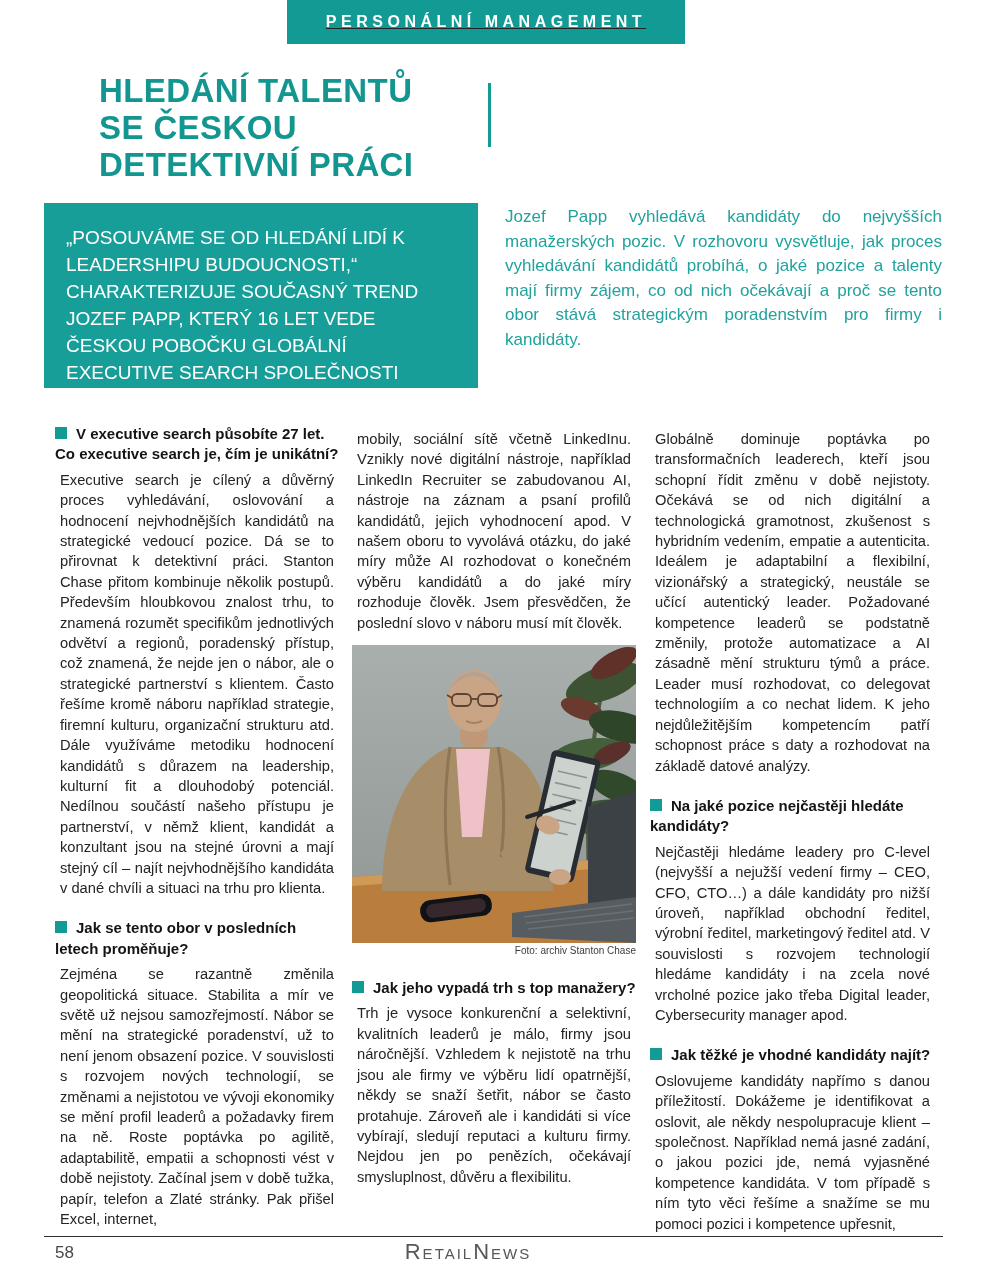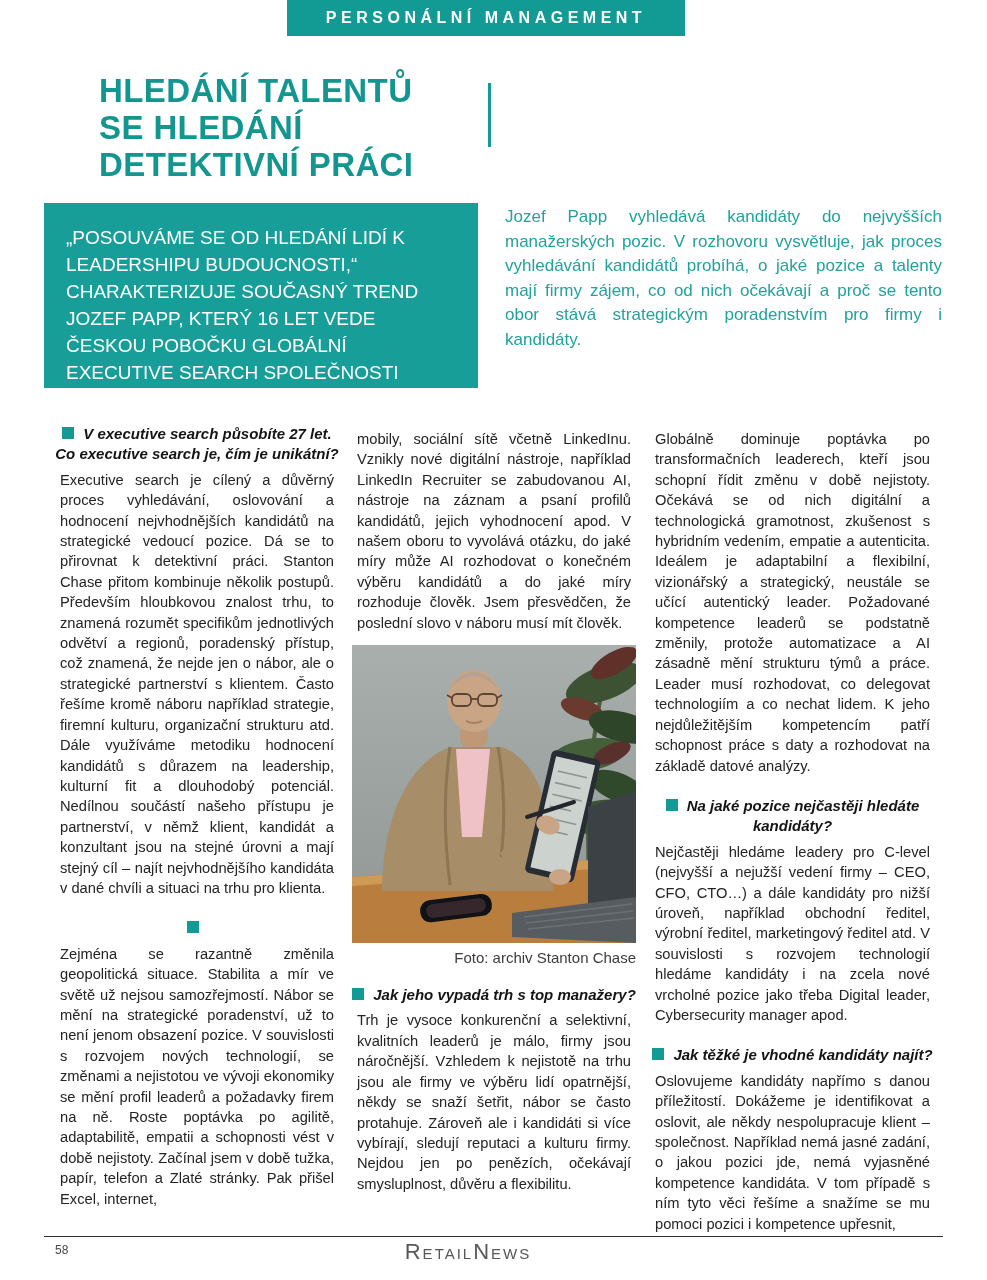--- a/index.html
+++ b/index.html
@@ -1,80 +1,80 @@
 <!DOCTYPE html>
 <html lang="cs"><head>
 <meta charset="utf-8">
 <style>
   html,body{margin:0;padding:0;background:#ffffff;}
   .page{
     position:relative;width:987px;height:1280px;background:#ffffff;
     font-family:"Liberation Sans",sans-serif;overflow:hidden;color:#242424;
   }
   .banner{
-    position:absolute;left:287px;top:0;width:398px;height:36px;background:#129a94;
-    display:flex;align-items:center;justify-content:center;
+    position:absolute;left:287px;top:0;width:398px;height:44px;background:#129a94;
+    display:flex;align-items:center;justify-content:center;text-decoration:underline;
   }
   .banner span{color:#ffffff;font-weight:bold;font-size:16px;letter-spacing:4.5px;white-space:nowrap;}
   .title{position:absolute;left:55px;top:72px;margin:0;color:#12968f;font-size:33px;line-height:37px;font-weight:bold;letter-spacing:.4px;}
   .title span{display:block;margin-left:44px;}
   .vrule{position:absolute;left:488px;top:83px;width:3px;height:64px;background:#129a94;}
   .quote{
     position:absolute;left:44px;top:203px;width:434px;height:185px;background:#189e98;
     box-sizing:border-box;padding:21px 22px;
   }
   .quote p{margin:0;color:#ffffff;font-size:19px;line-height:27px;}
   .intro{position:absolute;left:505px;top:205px;width:437px;color:#21a29d;font-size:17px;line-height:24.5px;text-align:justify;}
   .col{position:absolute;top:424px;width:284px;font-size:14.7px;line-height:20.4px;text-align:justify;hyphens:auto;}
   .col1{left:55px;}
   .col2{left:352px;}
   .col3{left:650px;width:285px;}
-  .q{font-weight:bold;color:#141414;text-align:center;margin-top:20px;font-size:15px;line-height:20.4px;font-style:italic;}
+  .q{font-weight:bold;color:#141414;text-align:left;margin-top:20px;font-size:15px;line-height:20.4px;}
   .q:first-child{margin-top:0;}
   .sq{display:inline-block;width:12px;height:12px;background:#129a94;margin-right:9px;}
   .a{margin:5px;}
   .photo{display:block;margin-top:12px;width:284px;height:298px;}
-  .caption{margin-top:7px;font-size:15px;line-height:15px;color:#3c3c3c;text-align:right;}
+  .caption{font-size:10px;line-height:15px;color:#3c3c3c;text-align:right;}
   .footer-rule{position:absolute;left:44px;top:1236px;width:899px;height:1px;background:#2e2e2e;}
-  .page-number{position:absolute;left:55px;top:1243px;font-size:12px;color:#474747;}
+  .page-number{position:absolute;left:55px;top:1243px;font-size:17px;color:#474747;}
   .logo{
     position:absolute;left:0;top:1239px;width:936px;text-align:center;
     font-variant:small-caps;letter-spacing:2px;font-size:22px;color:#565759;
   }
 </style>
 </head>
 <body>
 
 <div class="page">
 
   <div class="banner">
     <span>PERSONÁLNÍ MANAGEMENT</span>
   </div>
 
   <h1 class="title">
     <span>HLEDÁNÍ TALENTŮ</span>
-    <span>SE HLEDÁNÍ</span>
+    <span>SE ČESKOU</span>
     <span>DETEKTIVNÍ PRÁCI</span>
   </h1>
 
   <div class="vrule"></div>
 
   <div class="quote">
     <p>„POSOUVÁME SE OD HLEDÁNÍ LIDÍ K LEADERSHIPU BUDOUCNOSTI,“ CHARAKTERIZUJE SOUČASNÝ TREND JOZEF PAPP, KTERÝ 16 LET VEDE ČESKOU POBOČKU GLOBÁLNÍ EXECUTIVE SEARCH SPOLEČNOSTI STANTON CHASE.</p>
   </div>
 
   <div class="intro">Jozef Papp vyhledává kandidáty do nejvyšších manažerských pozic. V rozhovoru vysvětluje, jak proces vyhledávání kandidátů probíhá, o jaké pozice a talenty mají firmy zájem, co od nich očekávají a proč se tento obor stává strategickým poradenstvím pro firmy i kandidáty.</div>
 
   <div class="col col1">
     <div class="q">
       <span class="sq"></span><span>V executive search působíte 27 let. Co executive search je, čím je unikátní?</span>
     </div>
     <p class="a">Executive search je cílený a důvěrný proces vyhledávání, oslovování a hodnocení nejvhodnějších kandidátů na strategické vedoucí pozice. Dá se to přirovnat k detektivní práci. Stanton Chase přitom kombinuje několik postupů. Především hloubkovou znalost trhu, to znamená rozumět specifikům jednotlivých odvětví a regionů, poradenský přístup, což znamená, že nejde jen o nábor, ale o strategické partnerství s klientem. Často řešíme kromě náboru například strategie, firemní kulturu, organizační strukturu atd. Dále využíváme metodiku hodnocení kandidátů s důrazem na leadership, kulturní fit a dlouhodobý potenciál. Nedílnou součástí našeho přístupu je partnerství, v němž klient, kandidát a konzultant jsou na stejné úrovni a mají stejný cíl – najít nejvhodnějšího kandidáta v dané chvíli a situaci na trhu pro klienta.</p>
     <div class="q">
-      <span class="sq"></span>
+      <span class="sq"></span><span>Jak se tento obor v posledních letech proměňuje?</span>
     </div>
     <p class="a">Zejména se razantně změnila geopolitická situace. Stabilita a mír ve světě už nejsou samozřejmostí. Nábor se mění na strategické poradenství, už to není jenom obsazení pozice. V souvislosti s rozvojem nových technologií, se změnami a nejistotou ve vývoji ekonomiky se mění profil leaderů a požadavky firem na ně. Roste poptávka po agilitě, adaptabilitě, empatii a schopnosti vést v době nejistoty. Začínal jsem v době tužka, papír, telefon a Zlaté stránky. Pak přišel Excel, internet,</p>
   </div>
 
   <div class="col col2">
     <p class="a">mobily, sociální sítě včetně LinkedInu. Vznikly nové digitální nástroje, například LinkedIn Recruiter se zabudovanou AI, nástroje na záznam a psaní profilů kandidátů, jejich vyhodnocení apod. V našem oboru to vyvolává otázku, do jaké míry může AI rozhodovat o konečném výběru kandidátů a do jaké míry rozhoduje člověk. Jsem přesvědčen, že poslední slovo v náboru musí mít člověk.</p>
 
     <svg class="photo" viewBox="0 0 284 298" preserveAspectRatio="none" xmlns="http://www.w3.org/2000/svg" aria-hidden="true">
       <defs>
         <linearGradient id="wall" x1="0" y1="0" x2="0" y2="1">

